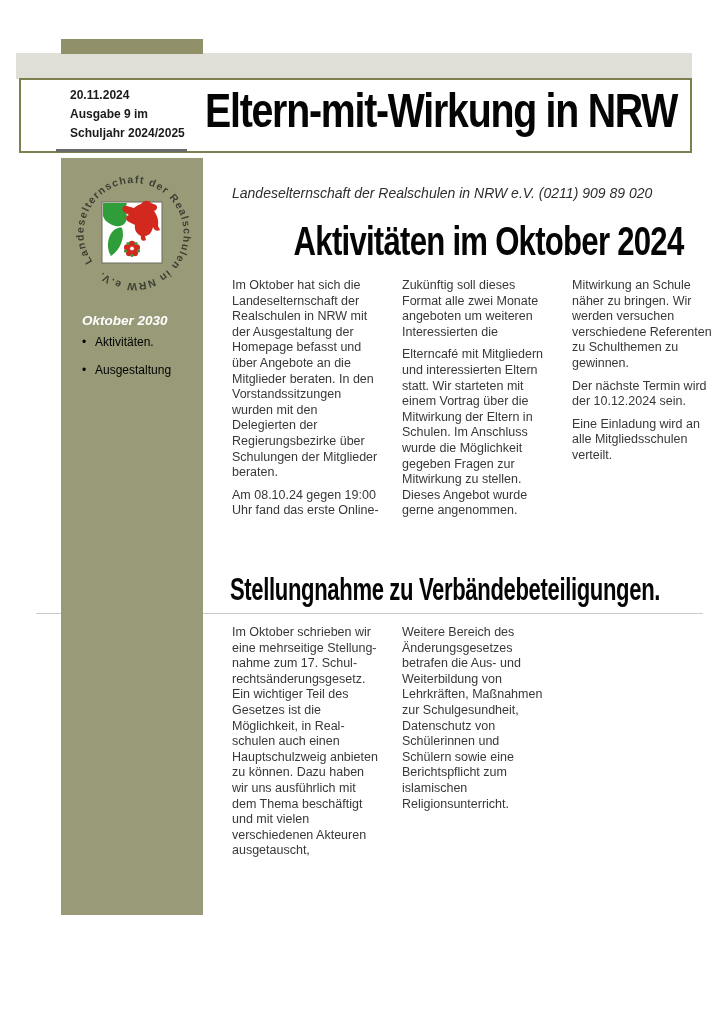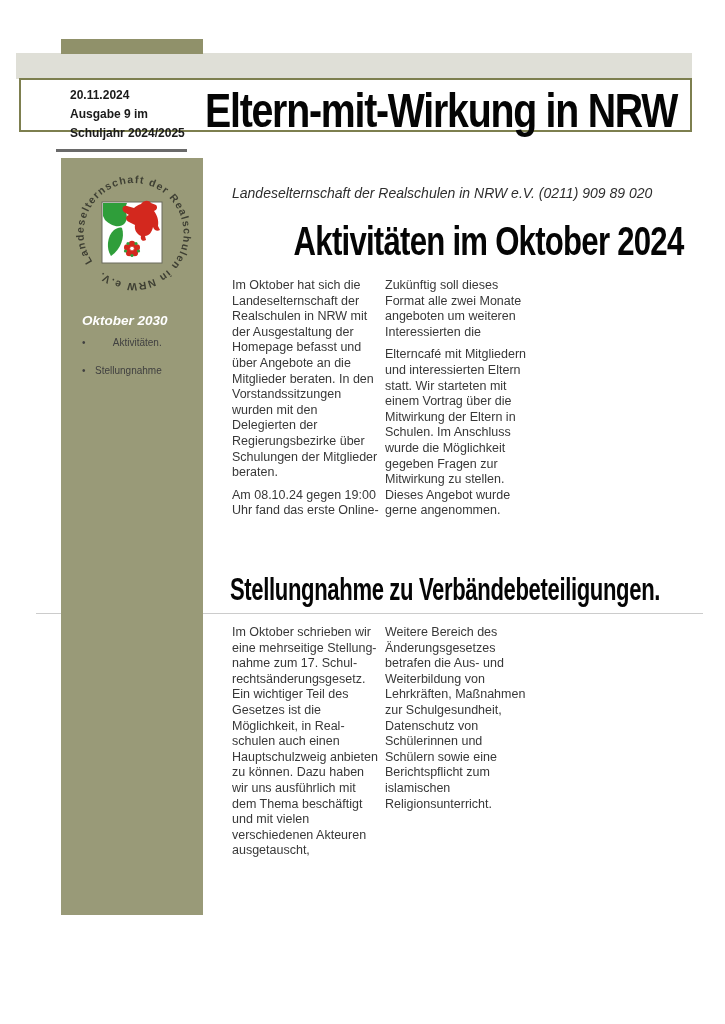--- a/index.html
+++ b/index.html
@@ -6,46 +6,46 @@
   html,body { background:#ffffff; }
   body { font-family:"Liberation Sans", sans-serif; }
   .page {
     position:relative; width:725px; height:1024px; background:#ffffff;
     overflow:hidden; margin:0 auto;
   }
   
   .gray-band { position:absolute; left:16px; top:53px; width:676px; height:26px; background:#dfdfd7; z-index:1; }
   .olive-top-rect { position:absolute; left:61px; top:39px; width:142px; height:15px; background:#90916a; z-index:2; }
   
-  .masthead { position:absolute; left:19px; top:78px; width:673px; height:54px; background:#ffffff;
+  .masthead { position:absolute; left:19px; top:78px; width:673px; height:75px; background:#ffffff;
     border:2px solid #7d7f4f; z-index:3; }
   .issue-block { position:absolute; left:49px; top:6px; font-size:12px; font-weight:bold; color:#1a1a1a; line-height:19px; }
   .issue-underline { position:absolute; left:35px; top:69px; width:131px; height:3px; background:#6a6a6a; }
   .masthead-title { position:absolute; left:184px; top:3px; font-size:48px; font-weight:bold;
     letter-spacing:-1.5px; color:#050505; white-space:nowrap; display:inline-block; transform-origin:left center; }
   
   .sidebar { position:absolute; left:61px; top:158px; width:142px; height:757px; background:#999a78; z-index:4; }
   .logo-wrap { position:absolute; left:0; top:0; width:142px; height:142px; }
   .ring-text { font-size:10.5px; font-weight:600; letter-spacing:1px; fill:#3e3f33; }
   .sidebar-month { position:absolute; left:21px; top:155px; font-size:13.5px; font-weight:bold; font-style:italic; color:#ffffff; }
-  .sidebar-list { position:absolute; left:21px; top:177px; list-style:none; font-size:10px; color:#404040;text-align:right; }
+  .sidebar-list { position:absolute; left:21px; top:177px; list-style:none; font-size:12px; color:#000000; }
   .sidebar-list li { position:relative; padding-left:13px; line-height:15px; margin-bottom:13px; }
   .sidebar-list li::before { content:"\2022"; position:absolute; left:0; top:0; }
   
   .rule { position:absolute; left:36px; top:613px; width:667px; height:1px; background:#cccccc; z-index:2; }
   
   .contact-line { position:absolute; left:232px; top:185px; font-size:14px; font-style:italic; color:#2e2e2e; z-index:5; }
   .h1-wrap { position:absolute; left:232px; top:218px; width:466px; text-align:center; z-index:5; }
   .heading-1 { display:inline-block; font-size:41px; font-weight:bold; letter-spacing:-1px; color:#050505;
     white-space:nowrap; transform-origin:center center; }
   .h2-wrap { position:absolute; left:230px; top:572px; width:480px; z-index:5; }
   .heading-2 { display:inline-block; font-size:31px; font-weight:bold; letter-spacing:-0.5px; color:#050505;
     white-space:nowrap; transform-origin:left center; }
   .cols { position:absolute; left:232px; width:466px; display:grid;
-    grid-template-columns:148px 148px 148px; column-gap:5px; z-index:5; }
+    grid-template-columns:148px 148px 148px; column-gap:22px; z-index:5; }
   .cols-1 { top:278px; }
   .cols-2 { top:625px; }
   .col p { font-size:12.5px; line-height:15.6px; color:#383838; margin:0 0 7px 0; }
 </style>
 </head>
 <body>
 
 <div class="page">
 
   <div class="gray-band"></div>
@@ -89,41 +89,46 @@
           <circle cx="71" cy="97.5" r="1.6" fill="#2f9e3a"></circle>
           <circle cx="77.5" cy="93" r="1.6" fill="#2f9e3a"></circle>
           <circle cx="75" cy="85.5" r="1.6" fill="#2f9e3a"></circle>
           <circle cx="71" cy="90.5" r="2.3" fill="#ffffff" stroke="#d3281e" stroke-width="0.8"></circle>
         </g>
       </svg>
     </div>
     <div class="sidebar-month">Oktober 2030</div>
     <ul class="sidebar-list">
         <li>Aktivitäten.</li>
-        <li>Stellungnahme</li>
+        <li>Ausgestaltung</li>
       </ul>
   </div>
 
   <div class="rule"></div>
 
   <div class="contact-line">Landeselternschaft der Realschulen in NRW e.V. (0211) 909 89 020</div>
 
   <div class="h1-wrap">
     <span class="heading-1" style="transform: scaleX(0.76);">Aktivitäten im Oktober 2024</span>
   </div>
 
   <div class="cols cols-1">
     <div class="col">
         <p>Im Oktober hat sich die Landeselternschaft der Realschulen in NRW mit der Ausgestaltung der Homepage befasst und über Angebote an die Mitglieder beraten. In den Vorstandssitzungen wurden mit den Delegierten der Regierungsbezirke über Schulungen der Mitglieder beraten.</p>
         <p>Am 08.10.24 gegen 19:00 Uhr fand das erste Online-</p>
       </div>
     <div class="col">
         <p>Zukünftig soll dieses Format alle zwei Monate angeboten um weiteren Interessierten die</p>
         <p>Elterncafé mit Mitgliedern und interessierten Eltern statt. Wir starteten mit einem Vortrag über die Mitwirkung der Eltern in Schulen. Im Anschluss wurde die Möglichkeit gegeben Fragen zur Mitwirkung zu stellen. Dieses Angebot wurde gerne angenommen.</p>
       </div>
+    <div class="col">
+        <p>Mitwirkung an Schule näher zu bringen. Wir werden versuchen verschiedene Referenten zu Schulthemen zu gewinnen.</p>
+        <p>Der nächste Termin wird der 10.12.2024 sein.</p>
+        <p>Eine Einladung wird an alle Mitgliedsschulen verteilt.</p>
+      </div>
   </div>
 
   <div class="h2-wrap">
     <span class="heading-2" style="transform: scaleX(0.712);">Stellungnahme zu Verbändebeteiligungen.</span>
   </div>
 
   <div class="cols cols-2">
     <div class="col">
         <p>Im Oktober schrieben wir eine mehrseitige Stellung- nahme zum 17. Schul- rechtsänderungsgesetz. Ein wichtiger Teil des Gesetzes ist die Möglichkeit, in Real- schulen auch einen Hauptschulzweig anbieten zu können. Dazu haben wir uns ausführlich mit dem Thema beschäftigt und mit vielen verschiedenen Akteuren ausgetauscht,</p>
       </div>

